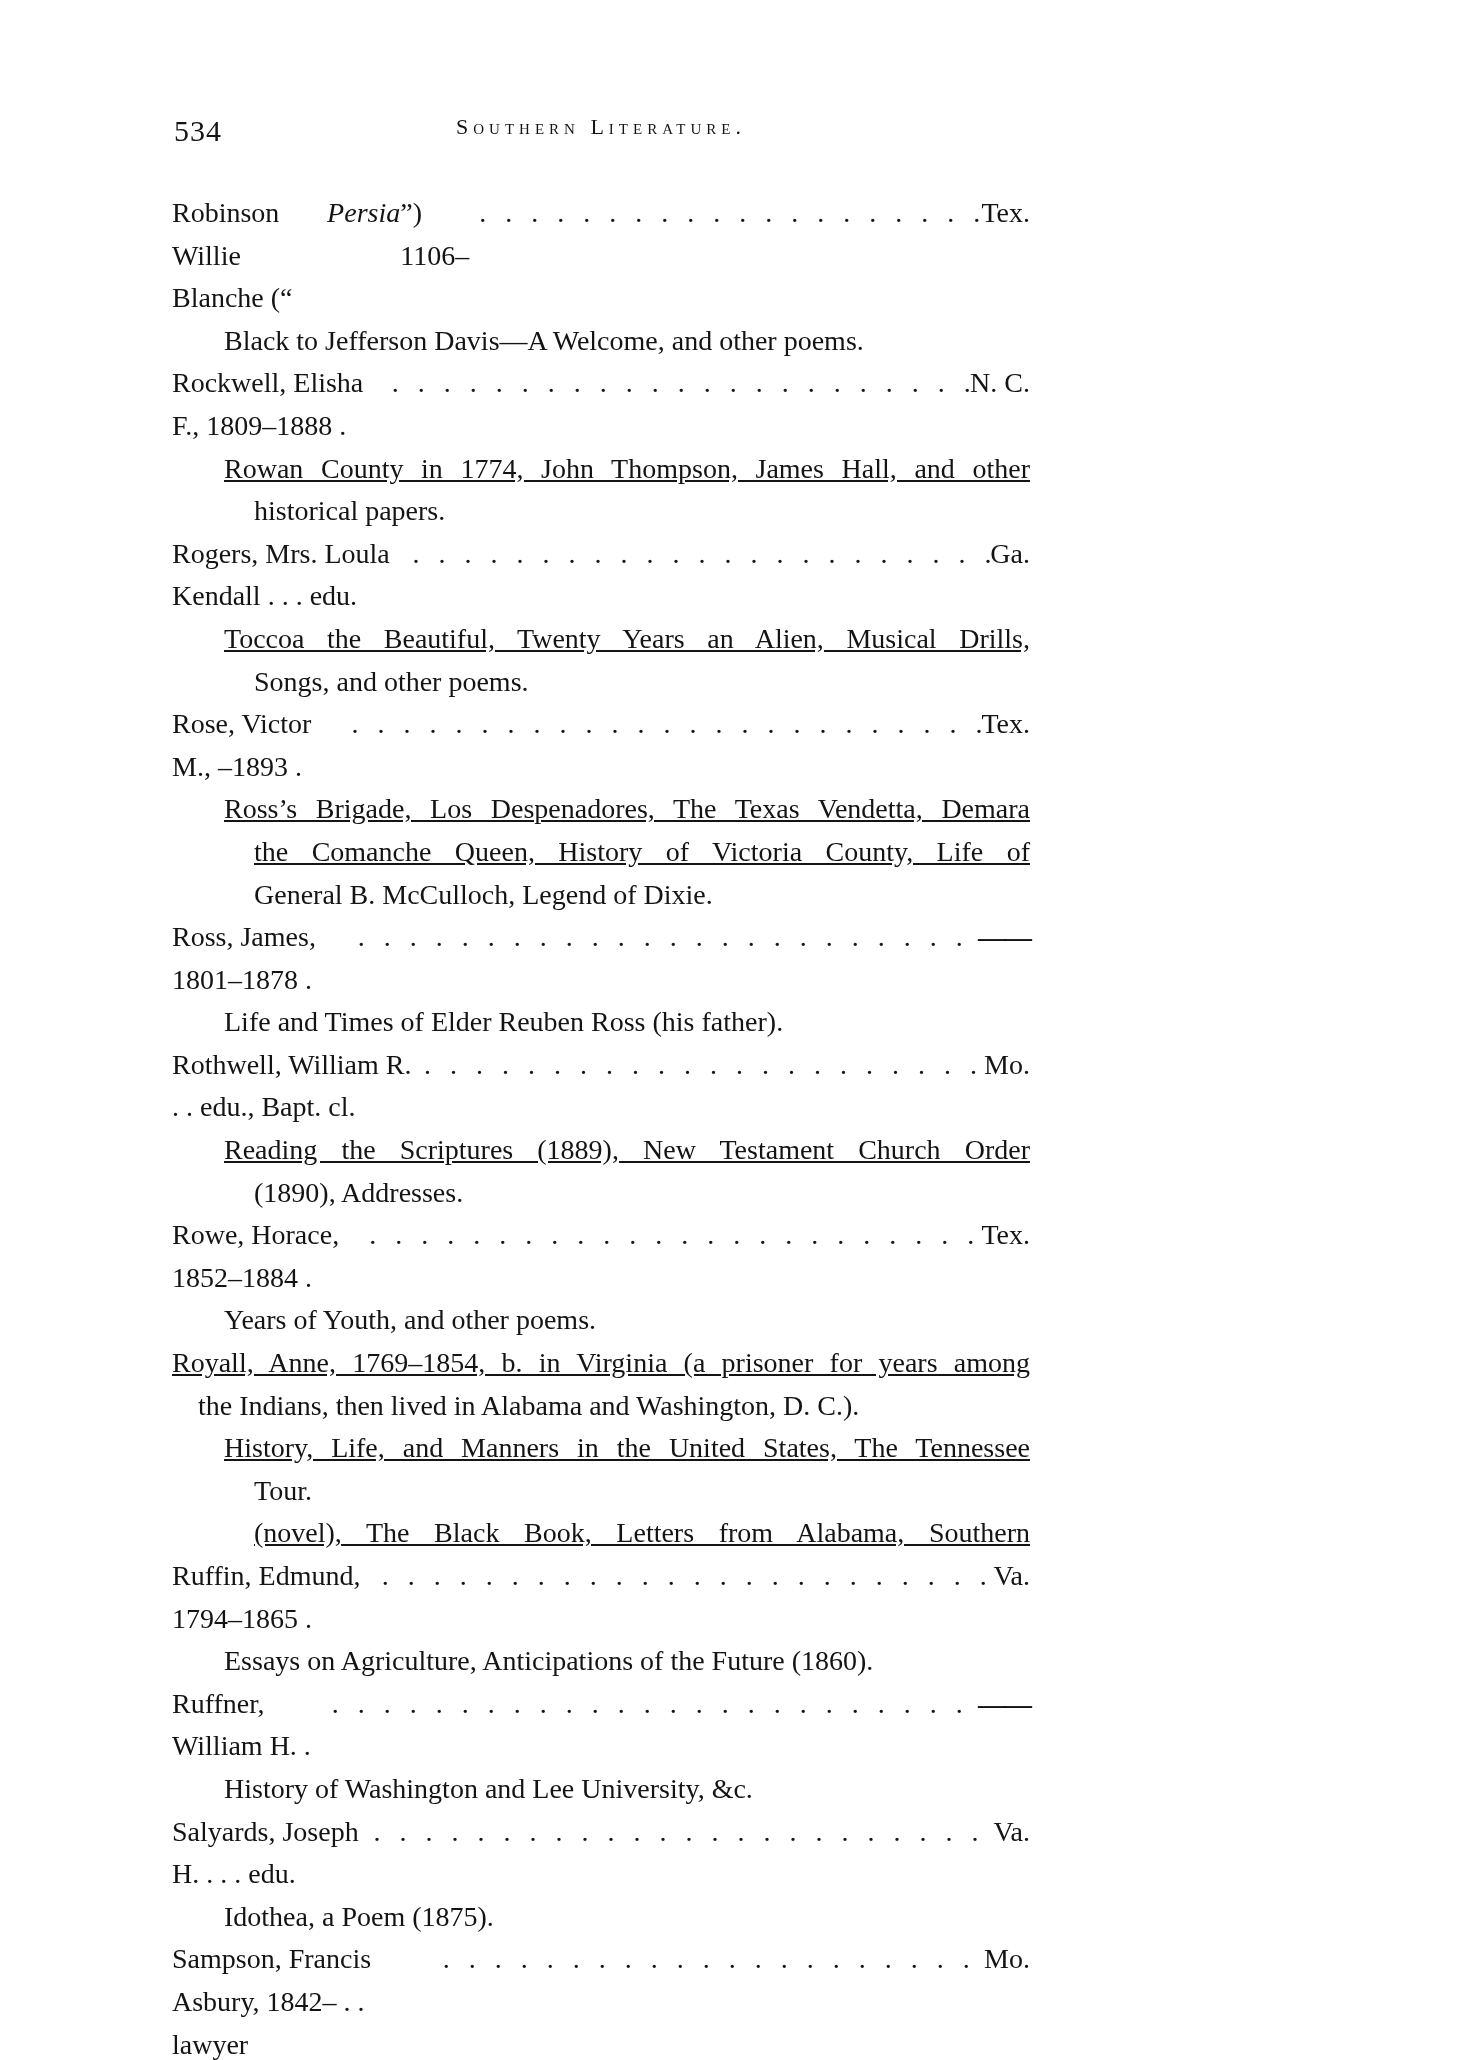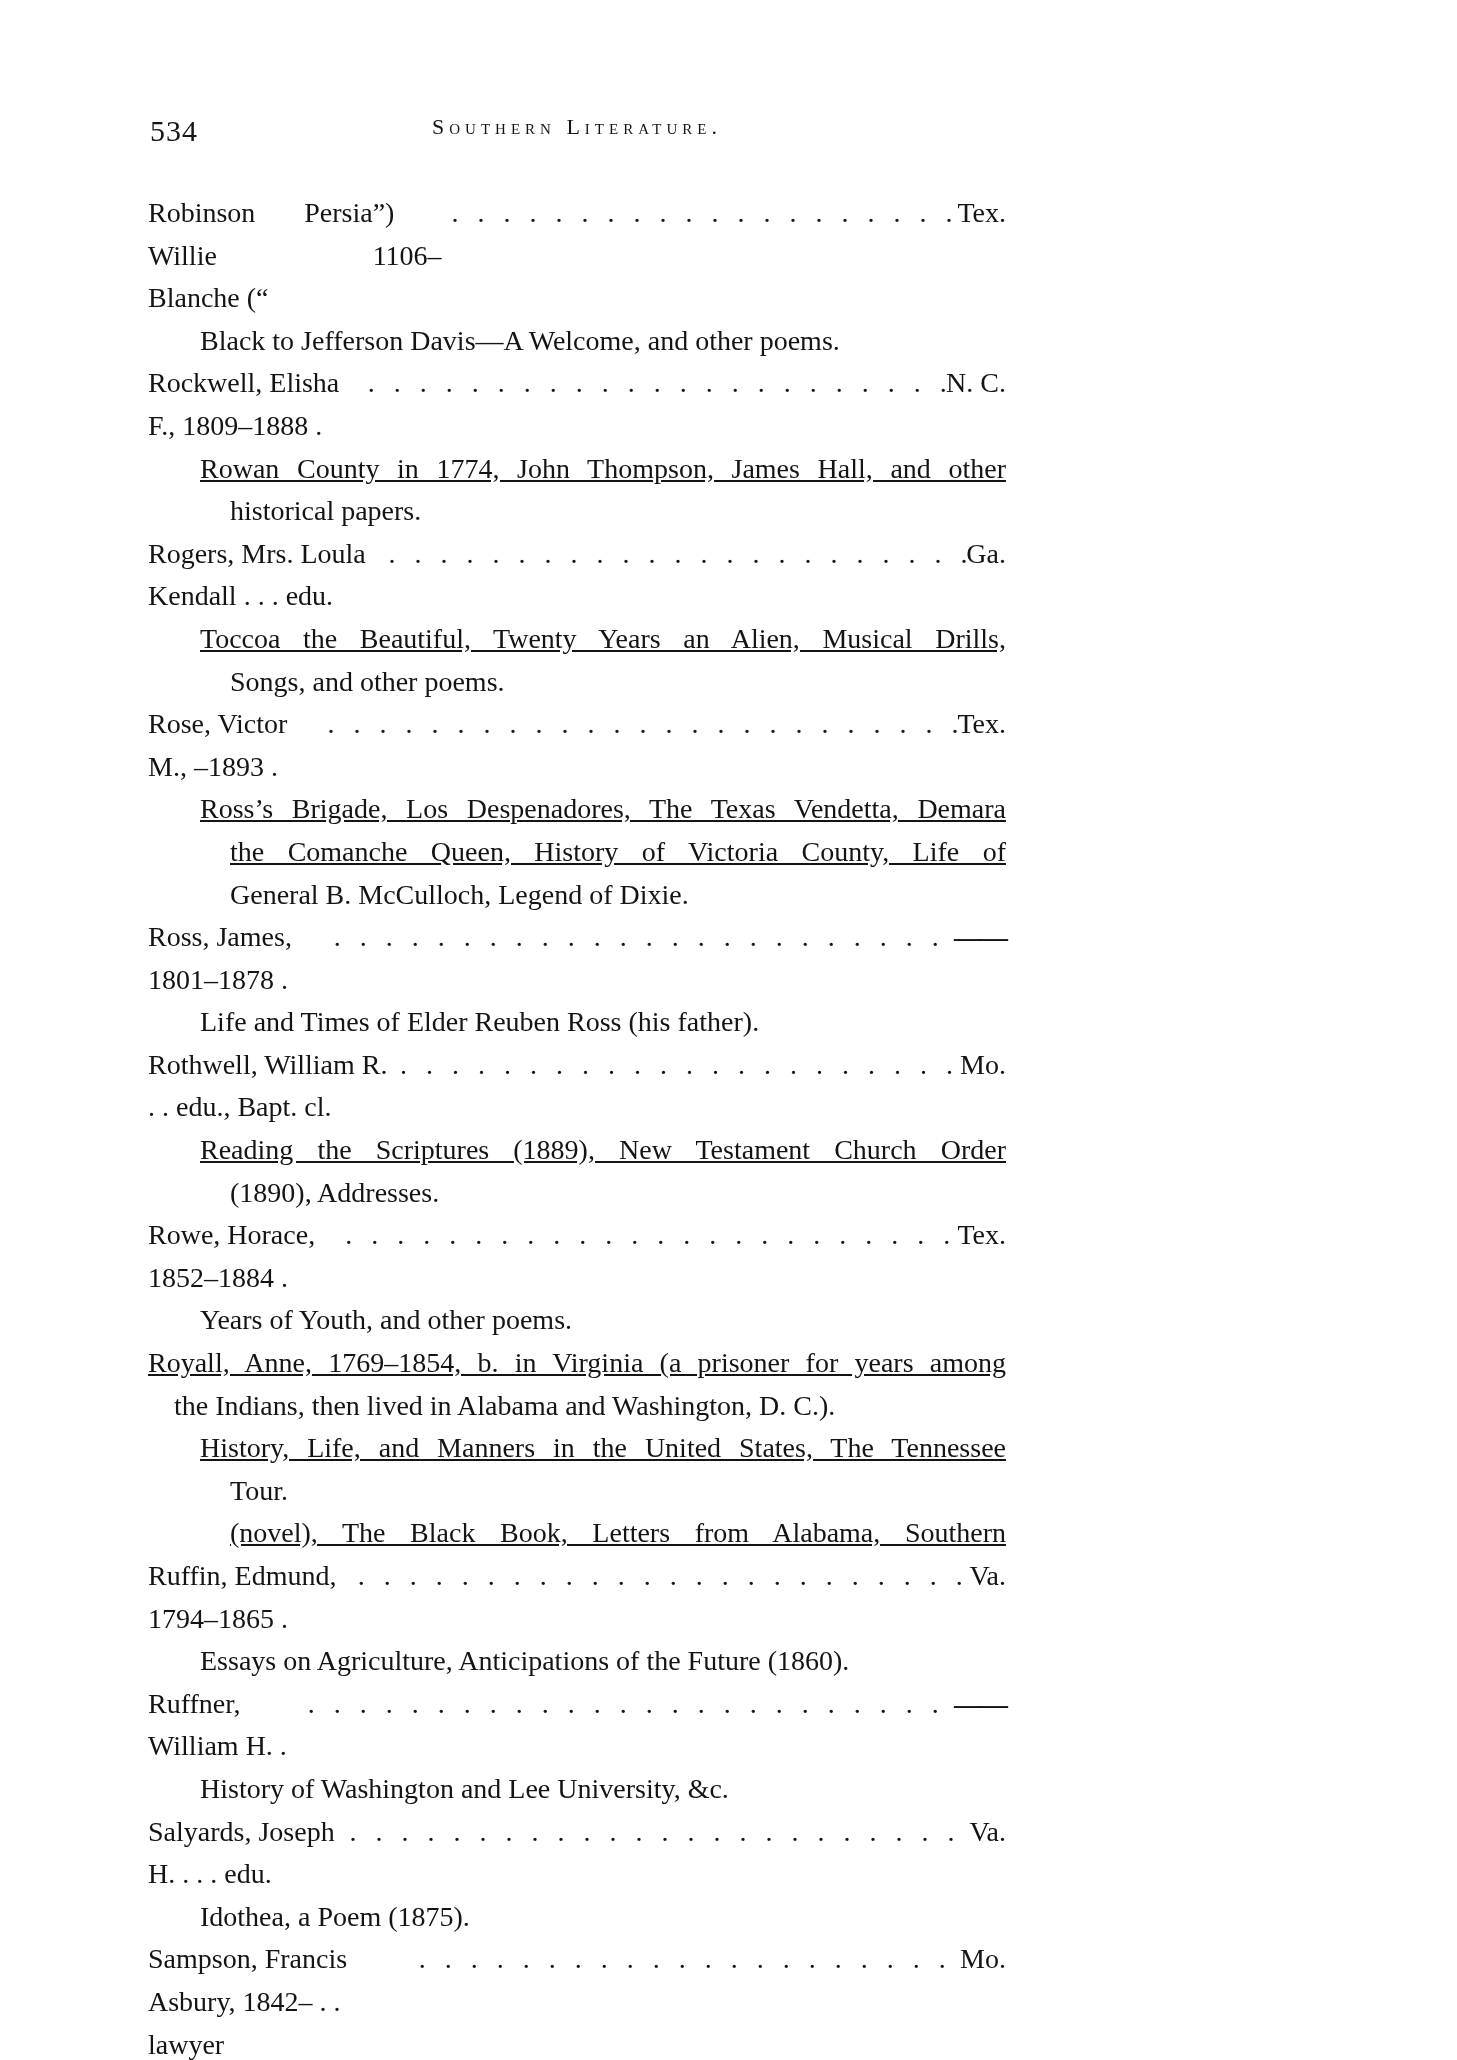--- a/index.html
+++ b/index.html
@@ -4,21 +4,21 @@
 <style>
   html,body{margin:0;padding:0;}
   body{
     width:1457px;height:2060px;
     background:#ffffff;
     font-family:"Liberation Serif","DejaVu Serif",serif;
     color:#141414;
     position:relative;
     overflow:hidden;
   }
-  .page{position:absolute;inset:0;}
+  .page{position:absolute;inset:0;margin-left:24px;}
   .textblock{
     position:absolute;left:148px;top:112px;width:858px;
   }
   .header{
     position:relative;height:44px;margin-bottom:36px;
   }
   .page-num{
     position:absolute;left:2px;top:2px;
     font-size:30px;letter-spacing:1px;
   }
@@ -41,21 +41,21 @@
   .line.justify{
     white-space:normal;
     text-align:justify;
     text-align-last:justify;
     text-decoration:underline;
   }
   .ind1{padding-left:26px;}
   .ind2{padding-left:52px;}
   .ind3{padding-left:82px;}
   .seg{white-space:pre-wrap;}
-  .seg.italic{}
+  .seg.italic{font-style:italic;}
   .leader{
     flex:1 1 auto;
     overflow:hidden;
     white-space:nowrap;
     letter-spacing:6px;
     padding-left:10px;
     min-width:20px;
   }
   .loc{white-space:pre;}
   .loc.dash{letter-spacing:-2px;font-weight:bold;}

